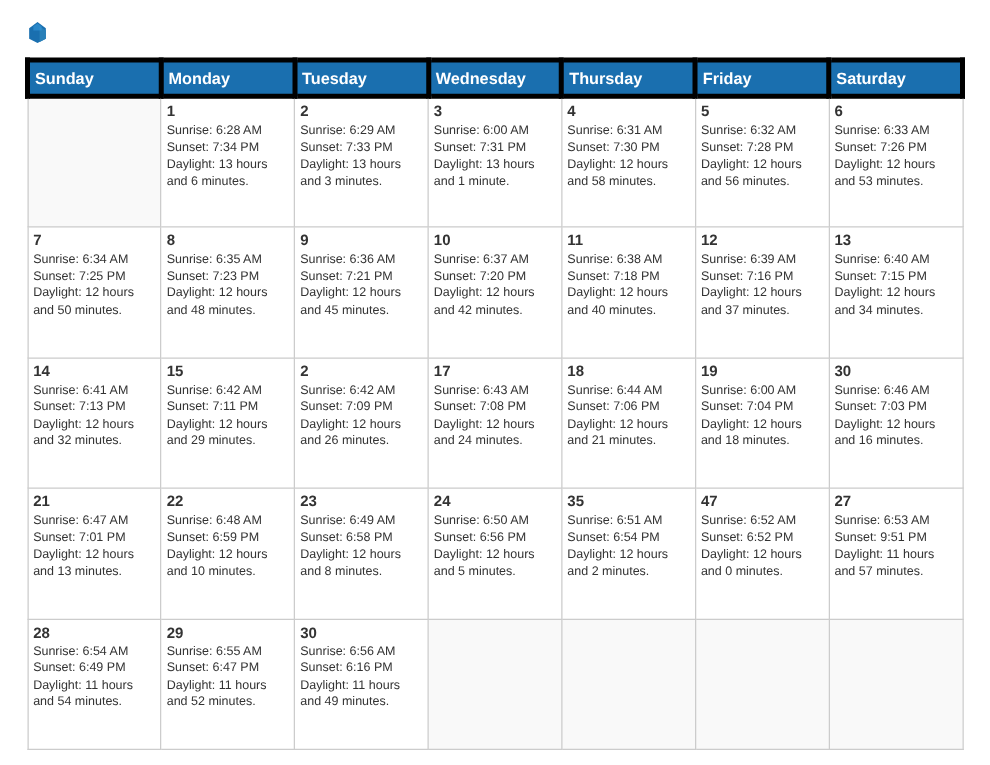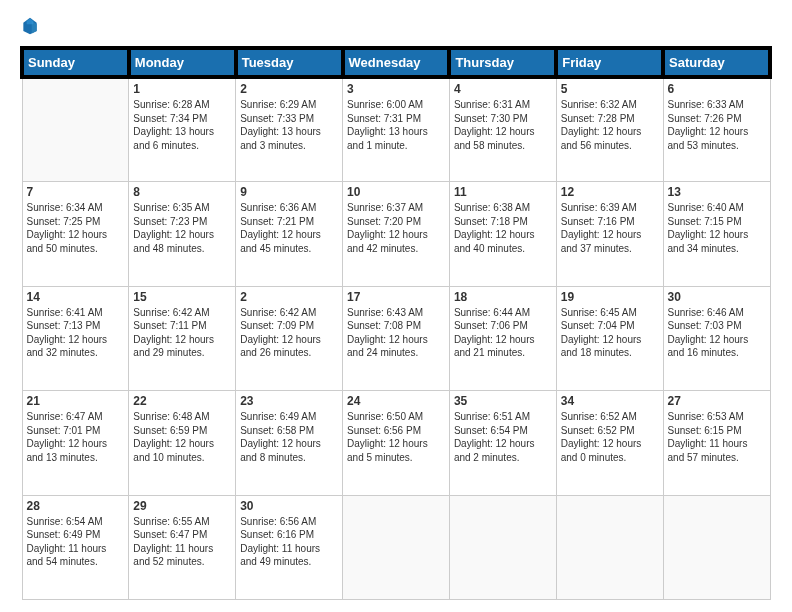--- a/index.html
+++ b/index.html
@@ -247,21 +247,21 @@
           </td>
           <td>
             <span class="day-num">18</span>
             <div class="day-info">Sunrise: 6:44 AM
 Sunset: 7:06 PM
 Daylight: 12 hours
 and 21 minutes.</div>
           </td>
           <td>
             <span class="day-num">19</span>
-            <div class="day-info">Sunrise: 6:45 AM
+            <div class="day-info">Sunrise: 6:00 AM
 Sunset: 7:04 PM
 Daylight: 12 hours
 and 18 minutes.</div>
           </td>
           <td>
             <span class="day-num">30</span>
             <div class="day-info">Sunrise: 6:46 AM
 Sunset: 7:03 PM
 Daylight: 12 hours
 and 16 minutes.</div>
@@ -297,30 +297,30 @@
 and 5 minutes.</div>
           </td>
           <td>
             <span class="day-num">35</span>
             <div class="day-info">Sunrise: 6:51 AM
 Sunset: 6:54 PM
 Daylight: 12 hours
 and 2 minutes.</div>
           </td>
           <td>
-            <span class="day-num">34</span>
+            <span class="day-num">47</span>
             <div class="day-info">Sunrise: 6:52 AM
 Sunset: 6:52 PM
 Daylight: 12 hours
 and 0 minutes.</div>
           </td>
           <td>
             <span class="day-num">27</span>
             <div class="day-info">Sunrise: 6:53 AM
-Sunset: 6:15 PM
+Sunset: 9:51 PM
 Daylight: 11 hours
 and 57 minutes.</div>
           </td>
         </tr>
         <tr>
           <td>
             <span class="day-num">28</span>
             <div class="day-info">Sunrise: 6:54 AM
 Sunset: 6:49 PM
 Daylight: 11 hours

